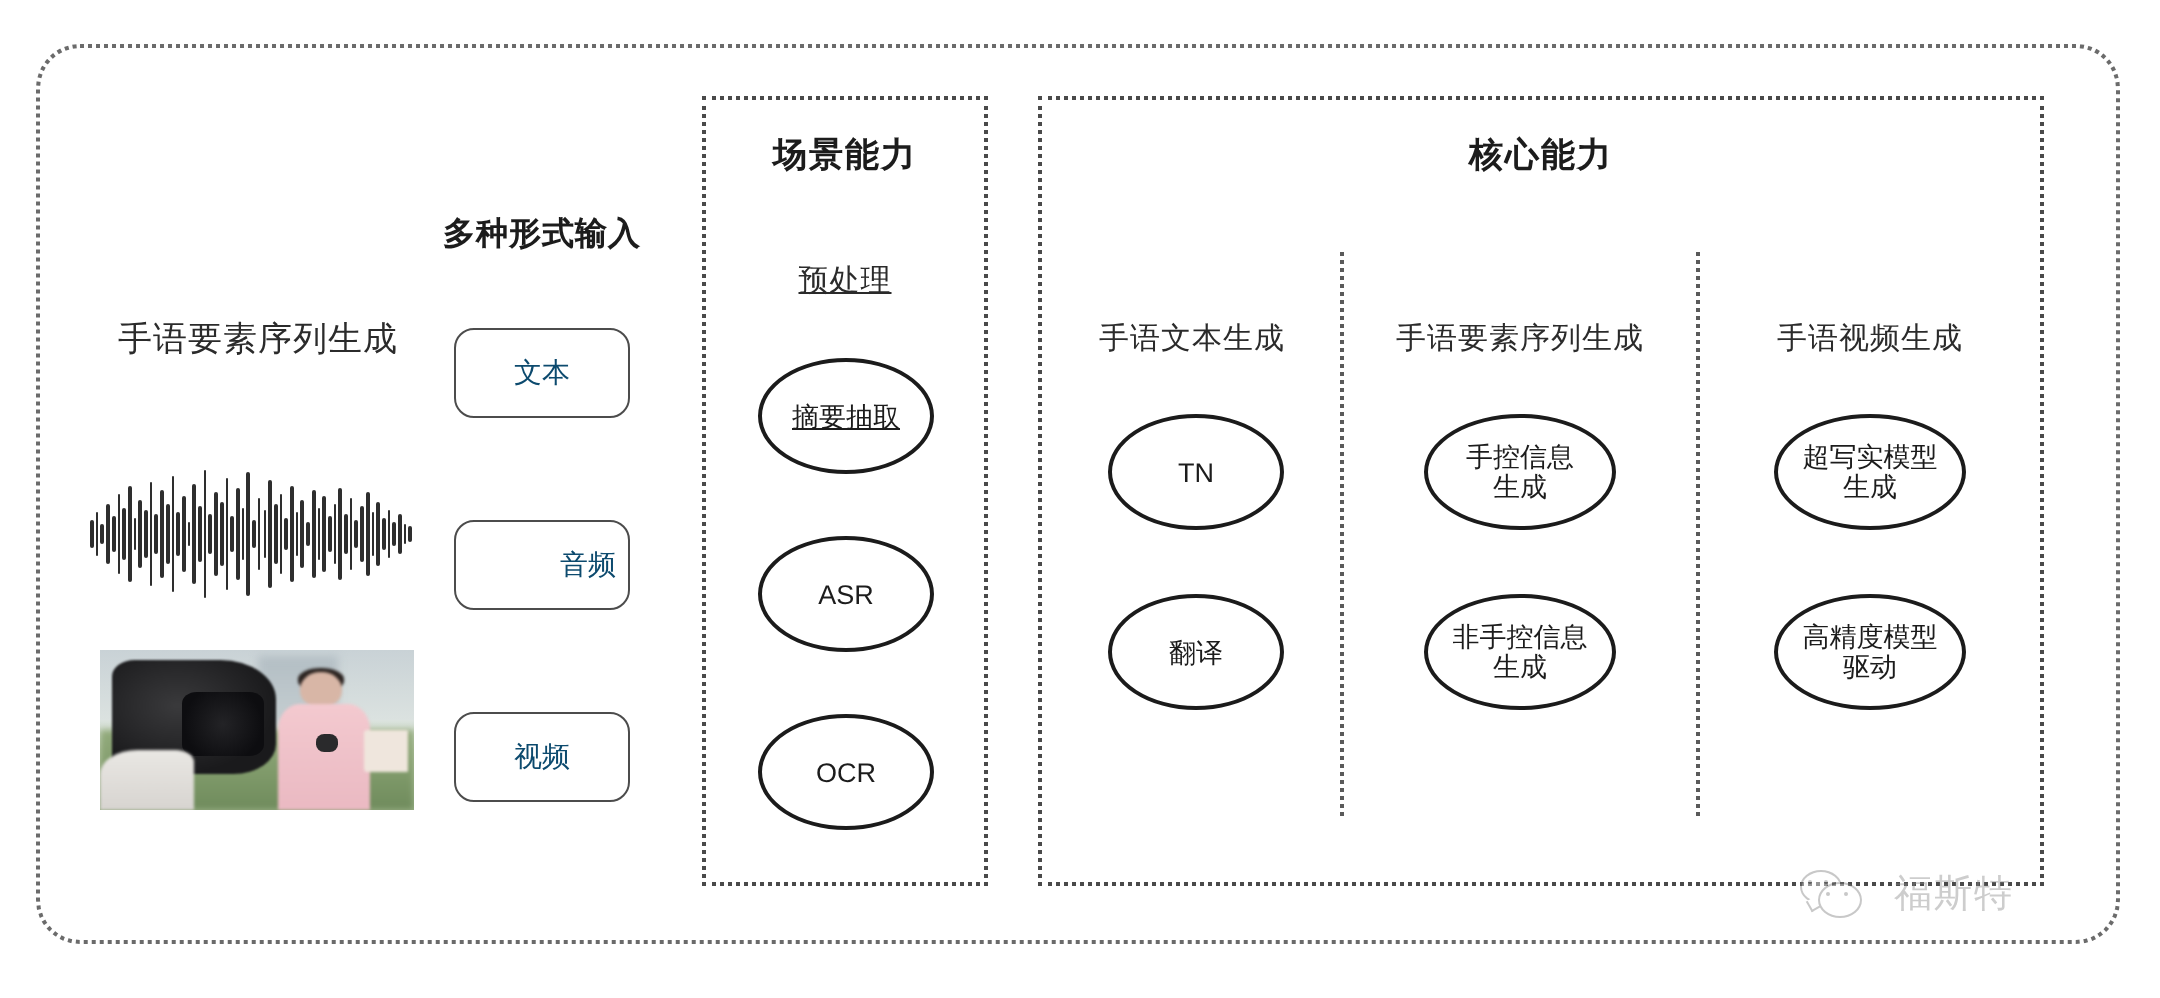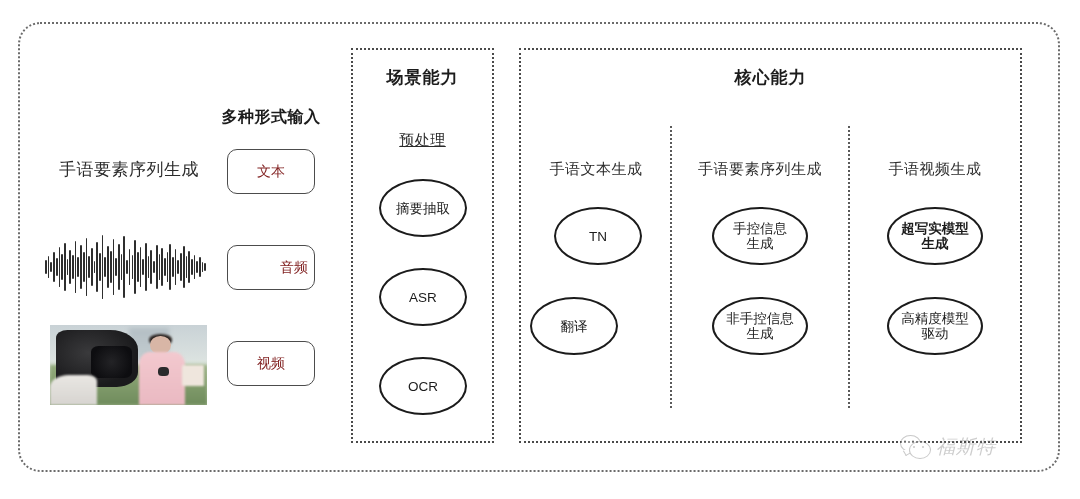--- a/index.html
+++ b/index.html
@@ -50,47 +50,47 @@
   .ellipse{
     width:88px;height:58px;border:2.4px solid #1b1b1b;border-radius:50%;
     display:flex;align-items:center;justify-content:center;text-align:center;
     font-size:13.5px;line-height:15px;color:#1c1c1c;background:#fff;
     box-sizing:border-box;
   }
   .ellipse.wide{width:96px;}
   .ellipse span{display:block;padding:0 4px;}
 
   
-  #sc-e0{left:379px;top:179px;}
+  #sc-e0{left:379px;top:179px;text-decoration:underline;}
   #sc-e1{left:379px;top:268px;}
   #sc-e2{left:379px;top:357px;}
 
   
   #c0-e0{left:554px;top:207px;}
-  #c0-e1{left:530px;top:297px;}
+  #c0-e1{left:554px;top:297px;}
   
   #c1-e0{left:712px;top:207px;}
   #c1-e1{left:712px;top:297px;}
   
-  #c2-e0{left:887px;top:207px;font-weight:bold;}
+  #c2-e0{left:887px;top:207px;}
   #c2-e1{left:887px;top:297px;}
 
   
   #input-header{
     left:215px;top:107px;width:112px;text-align:center;
     font-weight:bold;font-size:16px;color:#1c1c1c;letter-spacing:0.5px;
   }
   #sentence-text{
     left:44px;top:158px;width:170px;text-align:center;
     font-size:17px;color:#2b2b2b;letter-spacing:0.5px;
   }
   .input-box{
     width:88px;height:45px;border:1.6px solid #4c4c4c;border-radius:10px;
     display:flex;align-items:center;justify-content:center;
-    font-size:14px;color:#7f1d1d;background:#fff;box-sizing:border-box;
+    font-size:14px;color:#0c4a6e;background:#fff;box-sizing:border-box;margin-top:15px;
   }
   #in-box-0{left:227px;top:149px;}
   #in-box-1{left:227px;top:245px;padding-left:46px;}
   #in-box-2{left:227px;top:341px;}
 
   
   #waveform{
     left:45px;top:233px;width:162px;height:68px;
     display:flex;align-items:center;justify-content:space-between;
   }
@@ -124,21 +124,21 @@
     background:linear-gradient(180deg,#f3c9cf 0%,#eab9c2 100%);
     border-radius:24% 24% 0 0;filter:blur(0.8px);}
   #vt-mic{left:69%;top:52%;width:6.5%;height:12%;
     background:#2a2a2c;border-radius:40%;}
   #vt-paper{left:84%;top:50%;width:14%;height:26%;
     background:#efe6dd;border-radius:8% 2% 2% 8%;filter:blur(0.9px);}
 
   
   #watermark{
     left:900px;top:430px;width:150px;height:34px;
-    display:flex;align-items:center;gap:6px;opacity:0.42;font-style:italic;
+    display:flex;align-items:center;gap:17px;opacity:0.42;
   }
   #wechat-icon{width:30px;height:24px;position:relative;flex:0 0 auto;}
   #wechat-icon .b1{
     position:absolute;left:0;top:0;width:19px;height:15px;
     border:1.6px solid #7e7e7e;border-radius:50%;background:#fff;
   }
   #wechat-icon .b1:after{
     content:"";position:absolute;left:3px;bottom:-4px;width:5px;height:5px;
     background:#fff;border-left:1.6px solid #7e7e7e;border-bottom:1.6px solid #7e7e7e;
     transform:rotate(-30deg);

